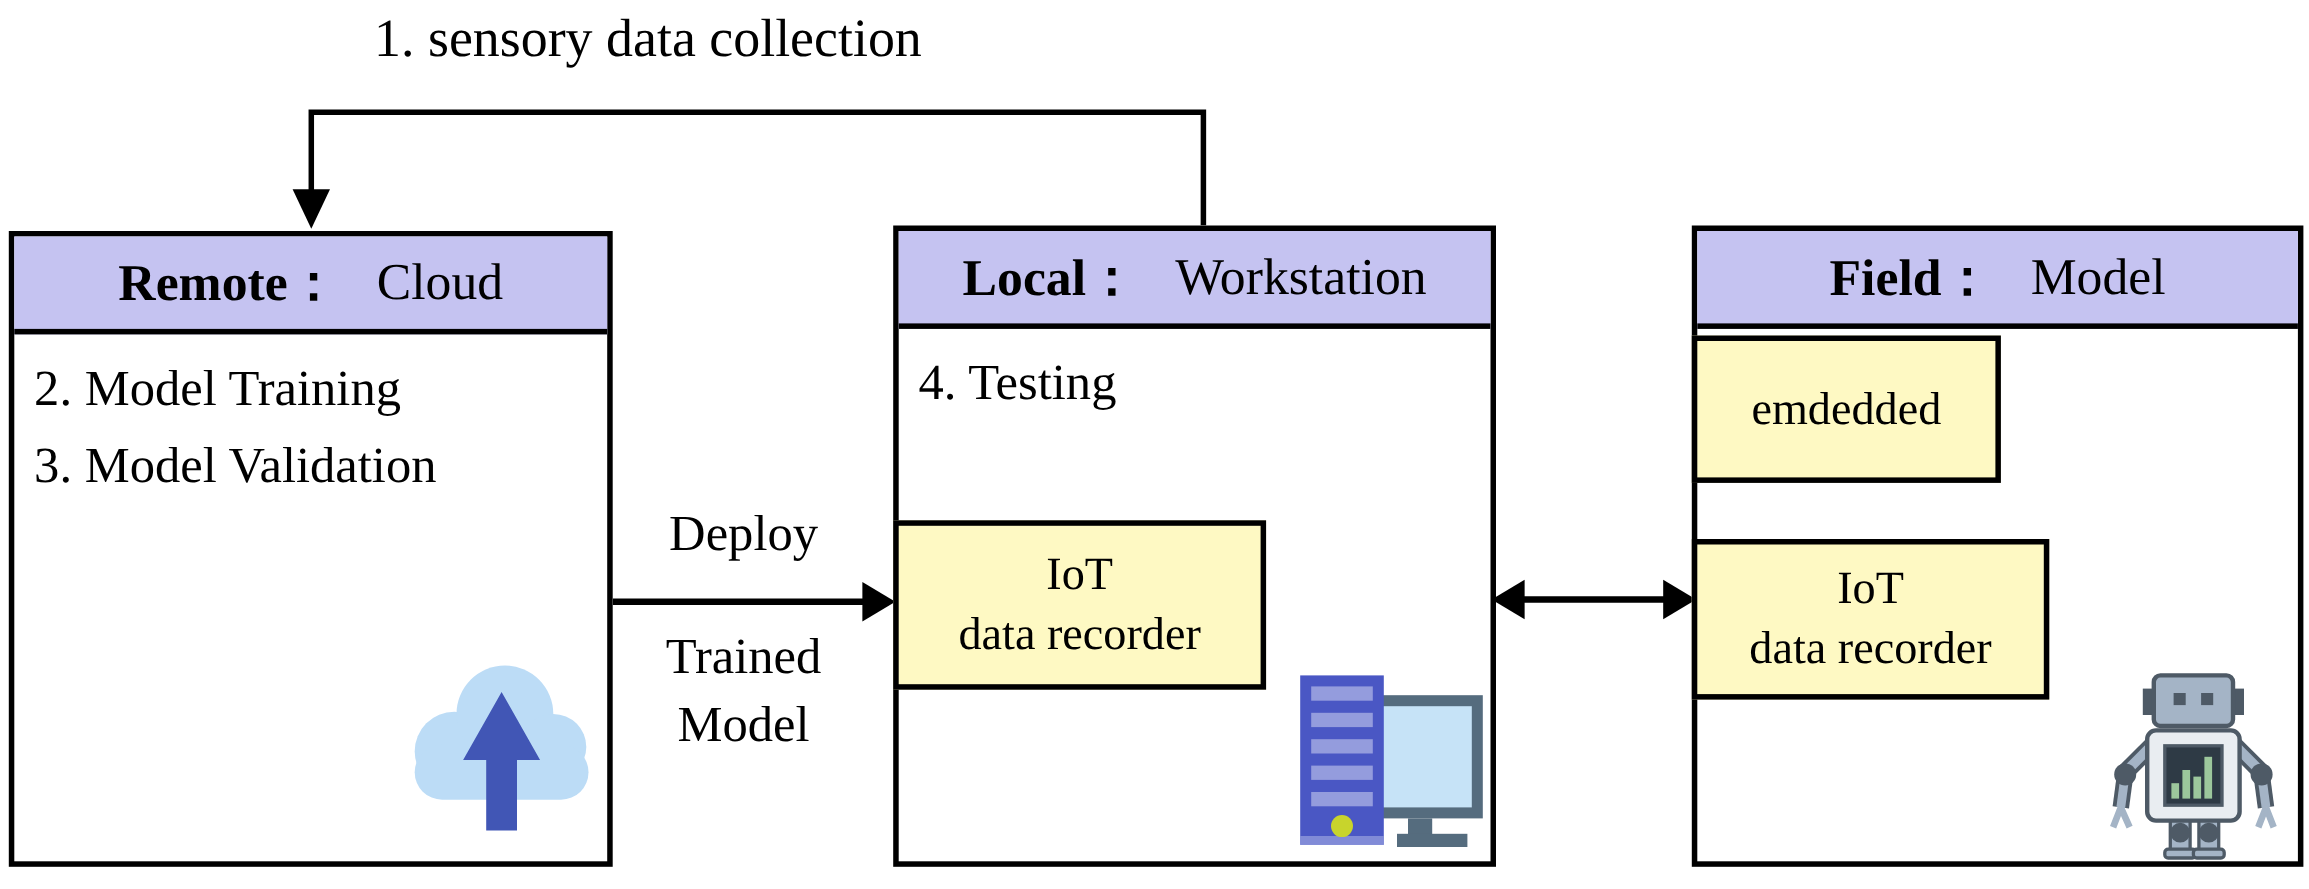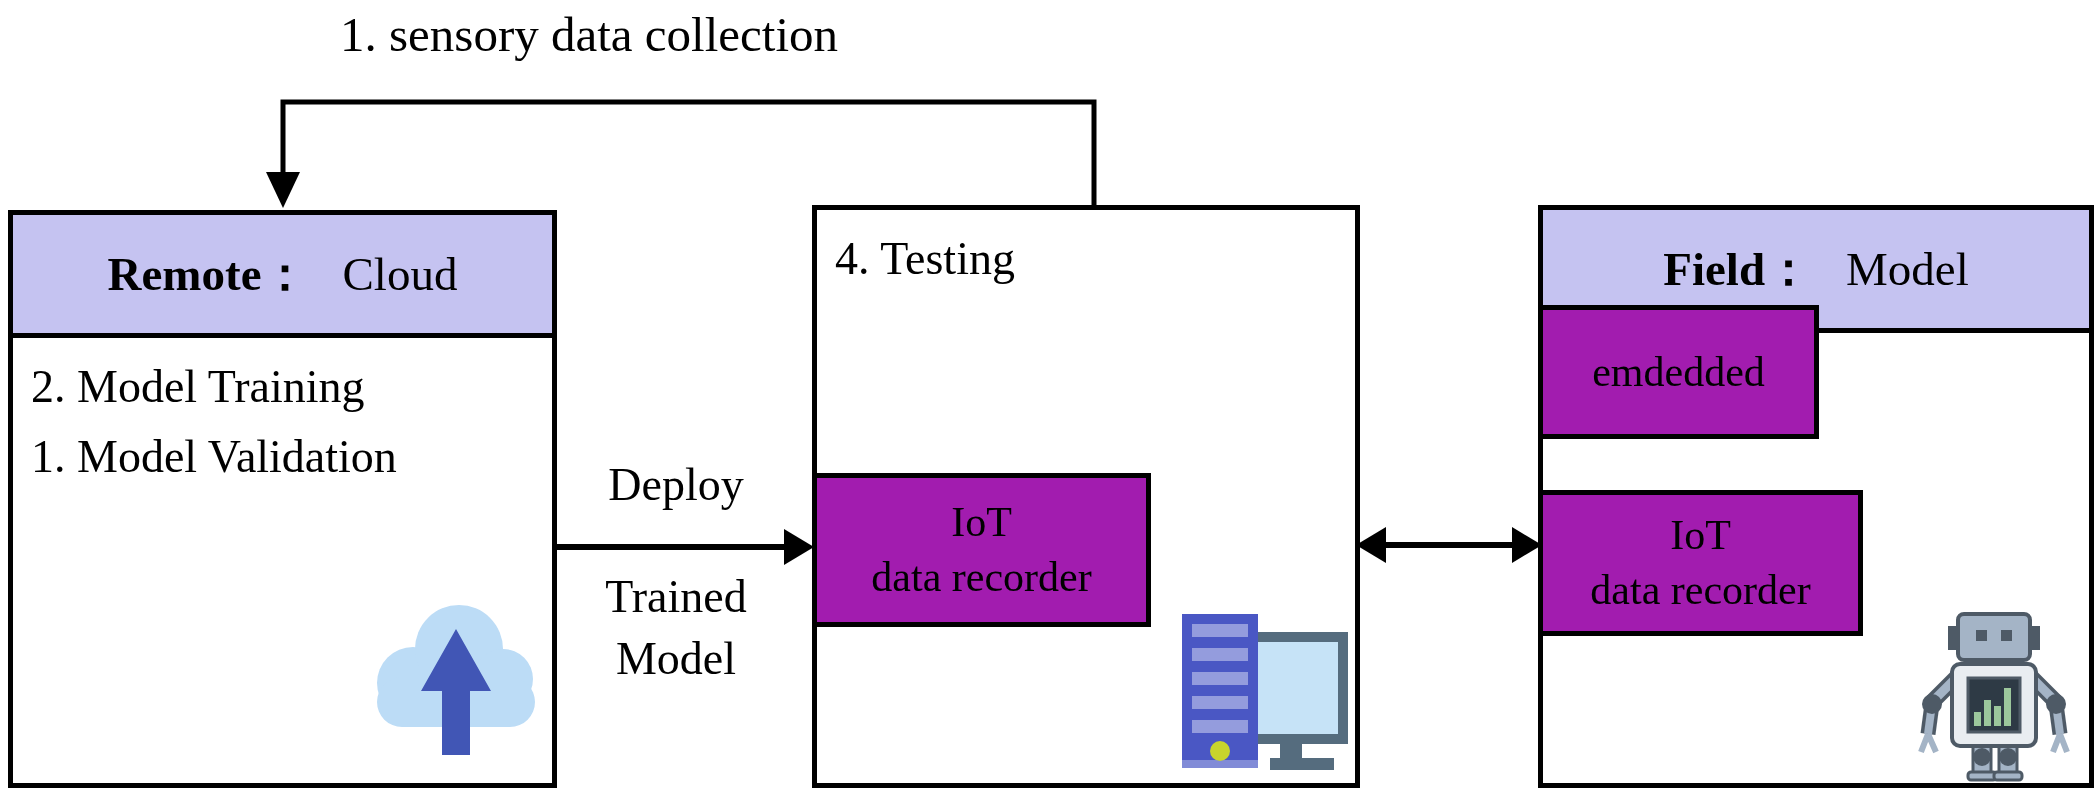--- a/index.html
+++ b/index.html
@@ -24,40 +24,40 @@
   .section-box {
     box-sizing: border-box;
     border: 5px solid var(--line);
     background: #ffffff;
   }
   .remote-box { left: 8px;    top: 210px; width: 549px; height: 578px; }
   .local-box  { left: 812px;  top: 205px; width: 548px; height: 583px; }
   .field-box  { left: 1538px; top: 205px; width: 556px; height: 583px; }
   .section-header {
     box-sizing: border-box;
-    height: 123px;
+    height: 89px;
     border-bottom: 5px solid var(--line);
     background: var(--header-bg);
     display: flex; align-items: center; justify-content: center;
     font-size: 47px;
     white-space: nowrap;
     gap: 24px;
   }
   .hdr-bold { font-weight: bold; }
   .hdr-rest { margin-left: 10px; }
   .section-body {
     position: relative;
     padding: 14px 10px 0 18px;
     font-size: 46px;
     line-height: 70px;
   }
   .inner-box {
     box-sizing: border-box;
     border: 5px solid var(--line);
-    background: #a21caf;
+    background: #fef9c3;
     display: flex; flex-direction: column;
     align-items: center; justify-content: center;
     text-align: center;
     font-size: 42px;
     line-height: 1.3;
   }
   .iot-local { left: 812px;  top: 473px; width: 339px; height: 154px; }
   .embedded  { left: 1538px; top: 305px; width: 281px; height: 134px; }
   .iot-field { left: 1538px; top: 490px; width: 325px; height: 146px; }
   .deploy-label {
@@ -95,25 +95,29 @@
 
   <div class="abs top-label">1. sensory data collection</div>
 
   <div class="abs section-box remote-box">
     <div class="section-header">
       <span class="hdr-bold">Remote：</span>
       <span class="hdr-rest">Cloud</span>
     </div>
     <div class="section-body">
       <div>2. Model Training</div>
-      <div>1. Model Validation</div>
+      <div>3. Model Validation</div>
     </div>
   </div>
 
   <div class="abs section-box local-box">
+    <div class="section-header">
+      <span class="hdr-bold">Local：</span>
+      <span class="hdr-rest">Workstation</span>
+    </div>
     <div class="section-body">
       <div>4. Testing</div>
     </div>
   </div>
 
   <div class="abs section-box field-box">
     <div class="section-header">
       <span class="hdr-bold">Field：</span>
       <span class="hdr-rest">Model</span>
     </div>

